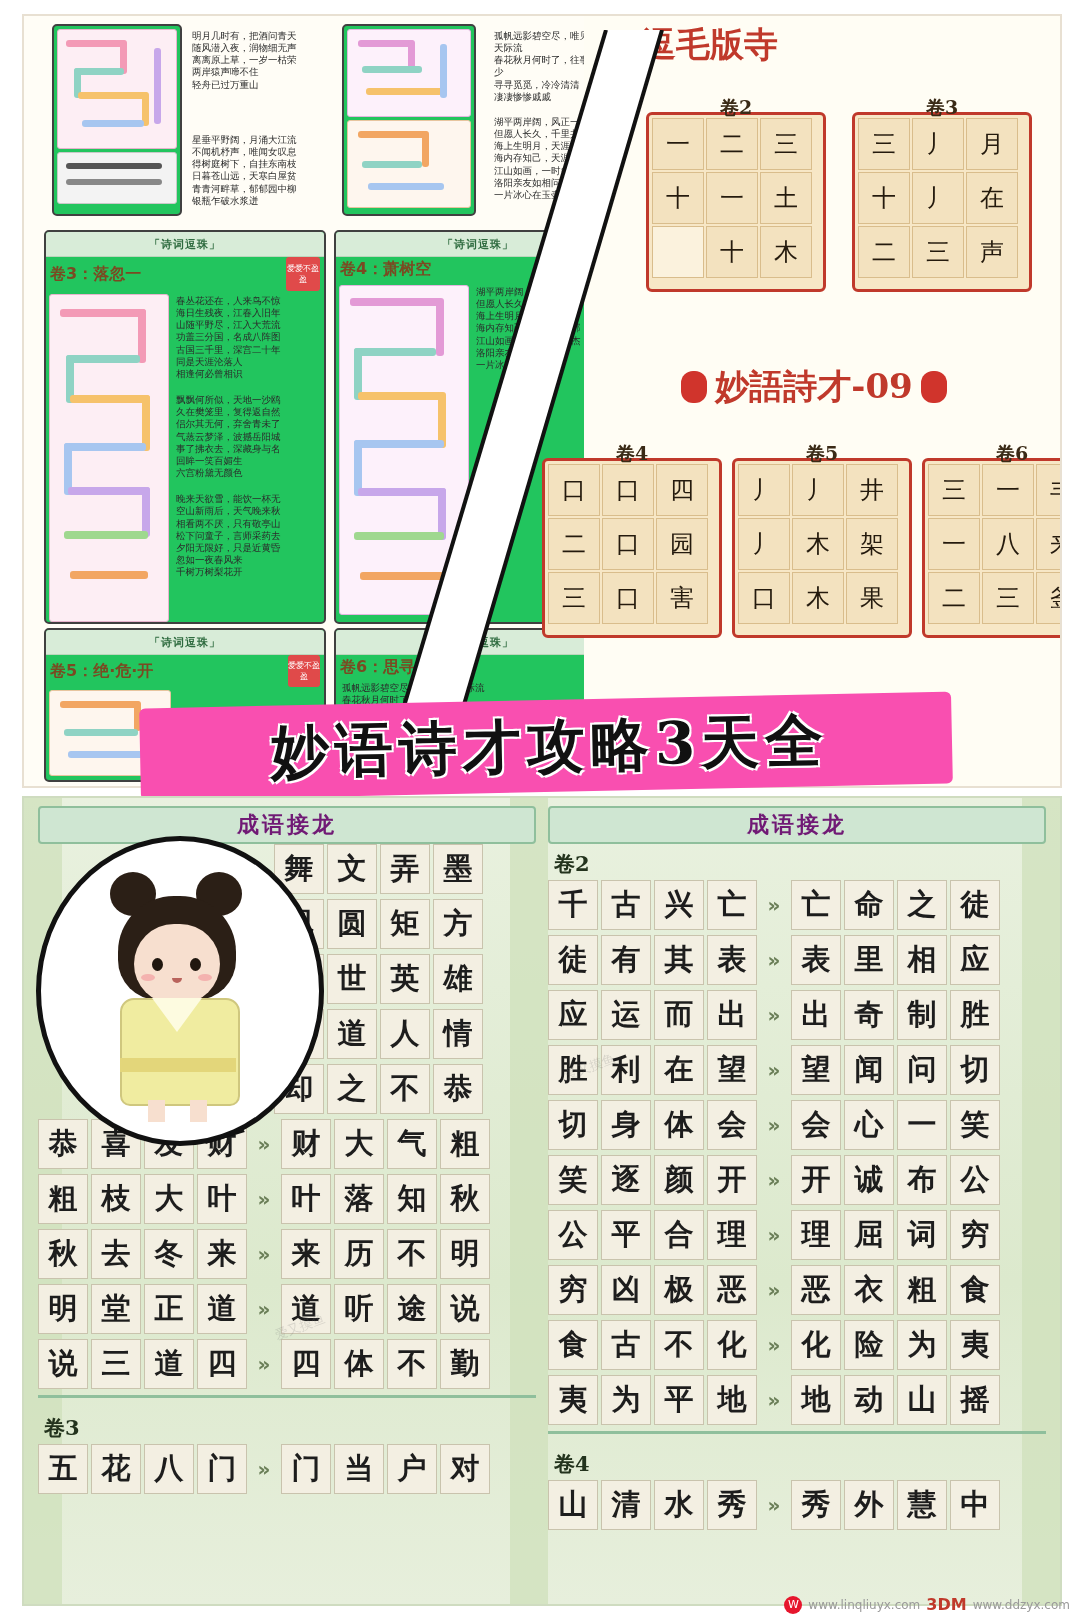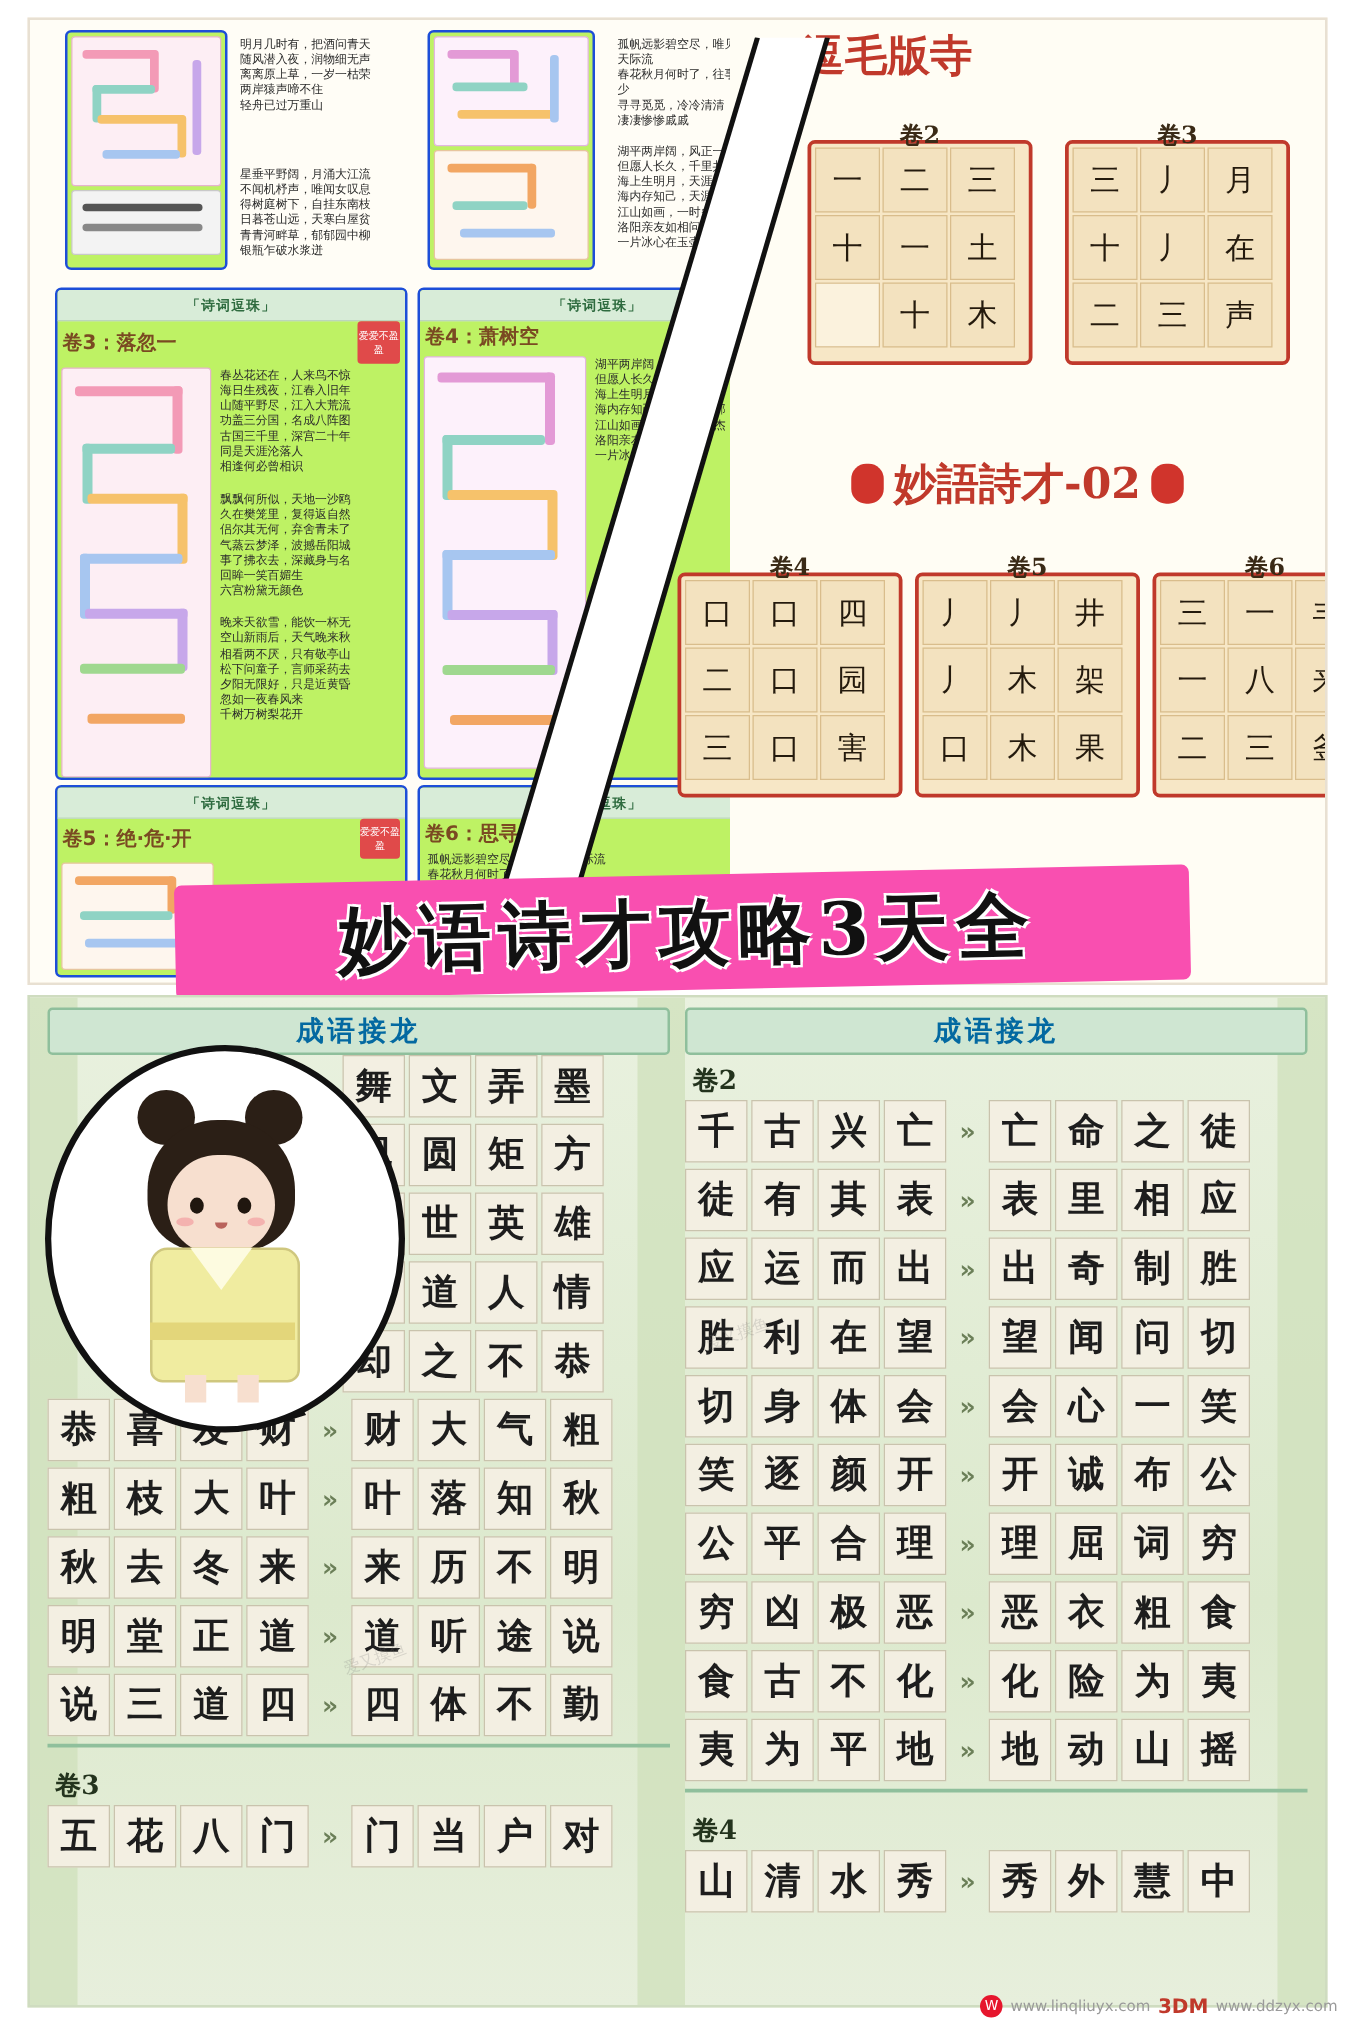--- a/index.html
+++ b/index.html
@@ -8,21 +8,21 @@
 
   .page{position:absolute;inset:0;background:#fff;}
 
   
   .top-panel{position:absolute;left:22px;top:14px;width:1036px;height:770px;
              background:#fdf6ea;overflow:hidden;border:2px solid #e8e0d2;}
 
   
   .left-sheet{position:absolute;left:0;top:0;width:620px;height:770px;
               background:#fffdf6;}
-  .mini-card{position:absolute;background:#bef264;border:2px solid #1d4ed8;
+  .mini-card{position:absolute;background:#22c55e;border:2px solid #404040;
              border-radius:5px;overflow:hidden;}
   .mini-head{height:24px;background:#d8ecd8;border-bottom:1px solid #bcd6bc;
              display:flex;align-items:center;justify-content:center;
              font-size:11px;color:#2e6b3f;font-weight:bold;letter-spacing:1px;}
   .mini-title{font-size:16px;color:#7a4a22;font-weight:bold;padding:2px 4px;}
   .maze{position:relative;margin:3px;border:1px solid #e3c6a5;border-radius:3px;
         background:#fffaf2;overflow:hidden;}
   .mz-seg{position:absolute;border-radius:3px;}
   .poem-col{font-size:9.5px;line-height:1.28;color:#2b2b2b;
             font-family:"DejaVu Serif","Liberation Serif",serif;white-space:pre-line;}
@@ -69,21 +69,21 @@
              background:#e7efdc;border:2px solid #cfdcc0;overflow:hidden;}
   .bot-bg{position:absolute;inset:0;
           background:linear-gradient(180deg,#e9f1df 0%,#dce9cd 60%,#e7efdc 100%);}
   .vstripe{position:absolute;top:0;bottom:0;width:38px;background:#cfe0bb;opacity:.75;}
   .bcol{position:absolute;top:8px;width:498px;}
   .bcol.left{left:14px;}
   .bcol.right{left:524px;}
   .sect-head{height:34px;background:#cfe6d2;border:2px solid #8fbf9c;border-radius:4px;
              display:flex;align-items:center;justify-content:center;
              font-family:"DejaVu Serif","Liberation Serif",serif;
-             font-size:22px;font-weight:bold;color:#0369a1;letter-spacing:3px;}
+             font-size:22px;font-weight:bold;color:#701a75;letter-spacing:3px;}
   .vol-tag{font-family:"DejaVu Serif","Liberation Serif",serif;font-size:21px;
            font-weight:bold;color:#23331d;margin:6px 0 2px 6px;}
   .idiom-row{display:flex;align-items:center;gap:4px;margin-bottom:5px;}
   .id-grp{display:flex;gap:3px;}
   .ichar{width:48px;height:48px;background:#f3efe2;border:1px solid #c9c3ad;
          display:flex;align-items:center;justify-content:center;
          font-family:"DejaVu Serif","Liberation Serif",serif;
          font-size:29px;font-weight:bold;color:#1d1d1d;}
   .arrow{color:#6b7f58;font-size:20px;width:26px;text-align:center;font-weight:bold;}
 
@@ -320,21 +320,21 @@
           <div class="cell">丿</div>
           <div class="cell">在</div>
           <div class="cell">二</div>
           <div class="cell">三</div>
           <div class="cell">声</div>
         </div>
       </div>
 
       <div style="position:absolute;left:-20px;top:348px;width:500px;display:flex;align-items:center;justify-content:center;gap:8px;">
         <div style="width:26px;height:32px;background:#d0342c;border-radius:12px;"></div>
-        <div style="font-family:'DejaVu Serif','Liberation Serif',serif;font-size:34px;font-weight:bold;color:#c0392b;">妙語詩才-02</div>
+        <div style="font-family:'DejaVu Serif','Liberation Serif',serif;font-size:34px;font-weight:bold;color:#c0392b;">妙語詩才-09</div>
         <div style="width:26px;height:32px;background:#d0342c;border-radius:12px;"></div>
       </div>
 
       <div class="volbox" style="left:-42px;top:442px;width:168px;height:168px;">
         <div class="vol-label">卷4</div>
         <div class="grid" style="grid-template-columns:repeat(3,52px);grid-auto-rows:52px;">
           <div class="cell">口</div>
           <div class="cell">口</div>
           <div class="cell">四</div>
           <div class="cell">二</div>

